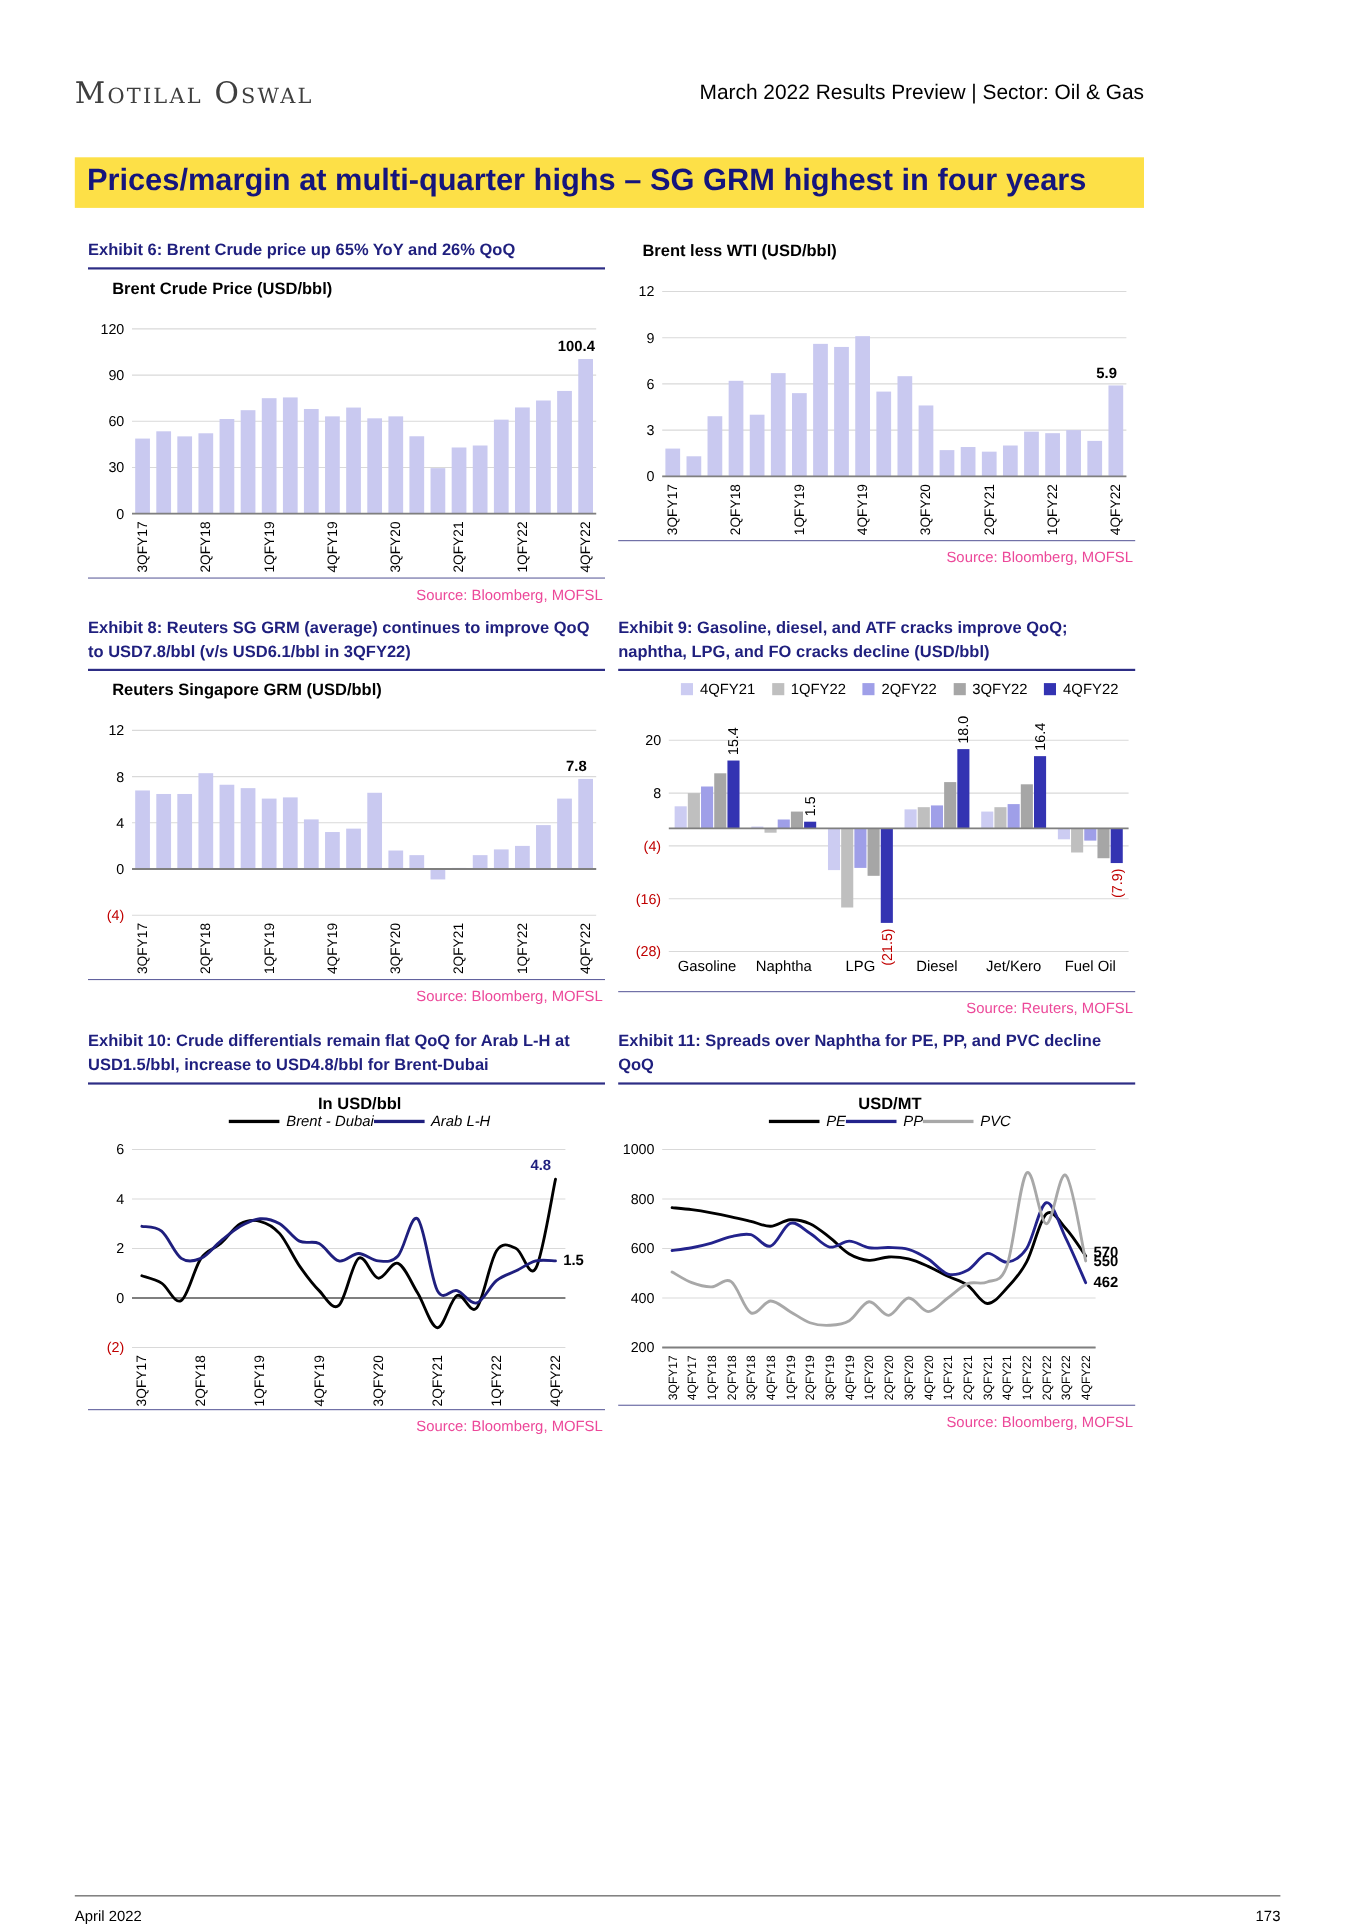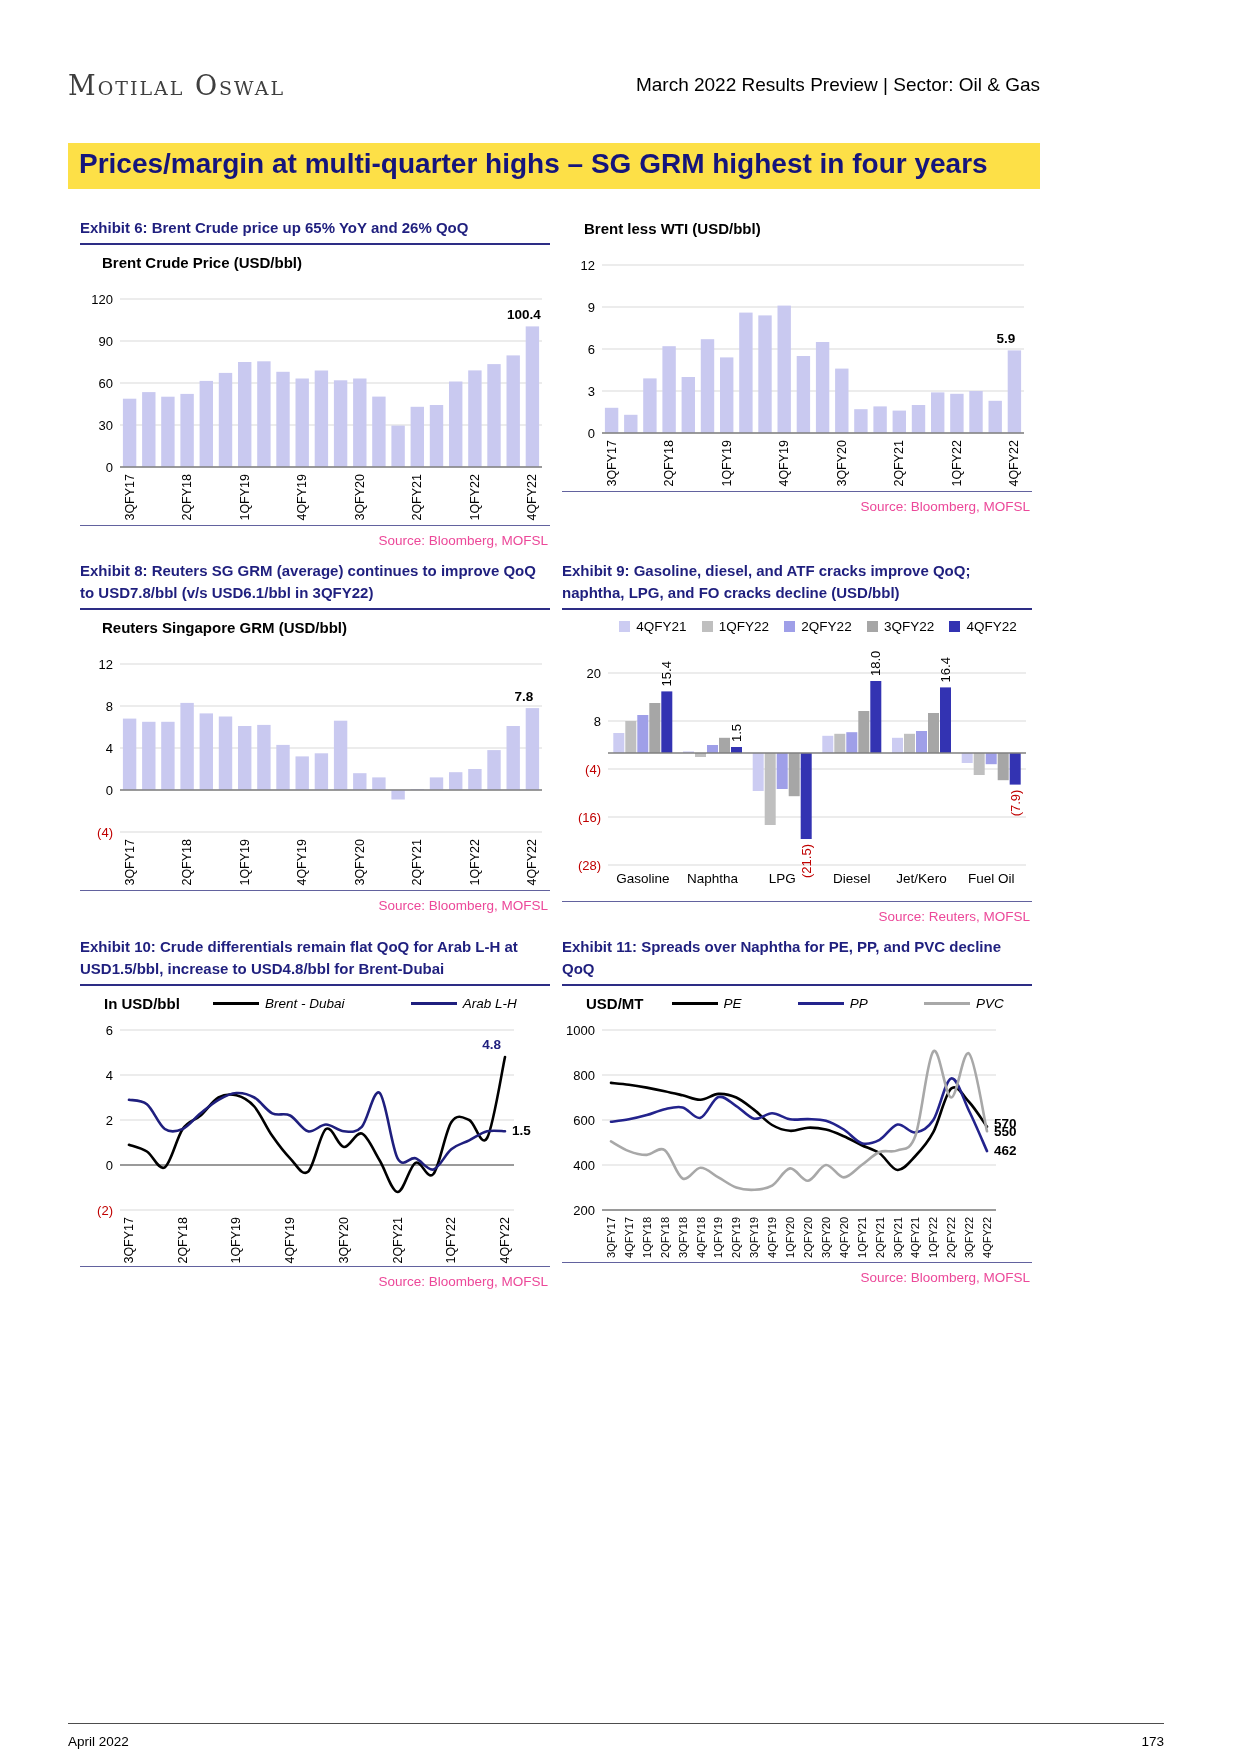--- a/index.html
+++ b/index.html
@@ -6,21 +6,21 @@
   body{width:1241px;height:1755px;font-family:"Liberation Sans",sans-serif;color:#000;}
   .page{position:relative;width:1241px;height:1755px;overflow:hidden;background:#fff;margin-top:20px;}
   .header{width:972px;margin:50px 0 0 68px;display:flex;justify-content:space-between;align-items:flex-end;}
   .logo{font-family:"DejaVu Serif","Liberation Serif",serif;font-variant:small-caps;font-size:27px;letter-spacing:2px;color:#3f3f3f;}
   .header-right{font-size:19px;color:#000;padding-bottom:5px;}
   .banner{width:950px;margin:42px 0 0 68px;background:#fde047;color:#15157c;font-size:28px;font-weight:bold;padding:5px 11px 9px 11px;}
   .grid{display:grid;grid-template-columns:470px 470px;column-gap:20px;row-gap:26px;margin:28px 0 0 80px;gap:12px;}
   .ex-title{font-size:15px;font-weight:bold;color:#1f1f7e;line-height:1.5;border-bottom:2px solid #2d2d85;padding-bottom:3px;margin:0 0 9px 0;}
   .chart-title{font-size:15px;font-weight:bold;color:#000;}
   .chart-title-row{margin:3px 0 2px 22px;}
-  .chart-head{display:flex;align-items:center;margin:3px 0 2px 24px;}
+  .chart-head{display:flex;align-items:center;margin:3px 0 2px 24px;flex-direction:column;}
   .chart-head .lineleg{flex:1;display:flex;justify-content:space-around;align-items:center;font-style:italic;}
   .legend-row{display:flex;justify-content:space-evenly;align-items:center;margin:0 0 3px 42px;}
   .legend-item{display:inline-flex;align-items:center;gap:6px;font-size:13.5px;}
   .sw{width:11px;height:11px;display:inline-block;}
   .lsw{width:46px;height:0;border-top:3px solid #000;display:inline-block;}
   svg.chart{display:block;}
   svg text{font-family:"Liberation Sans",sans-serif;}
   .source{border-top:1.5px solid #62629e;text-align:right;font-size:13.5px;padding:7px 2px 0 0;margin-top:2px;color:#ec4899;}
   .footer{position:absolute;left:68px;right:77px;bottom:26px;border-top:1px solid #4d4d4d;display:flex;justify-content:space-between;font-size:13.5px;padding-top:10px;color:#000;}
 </style>

